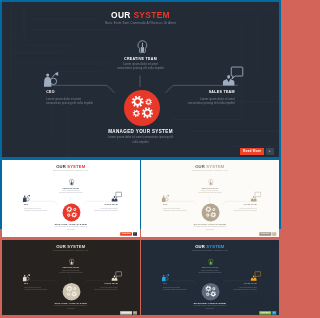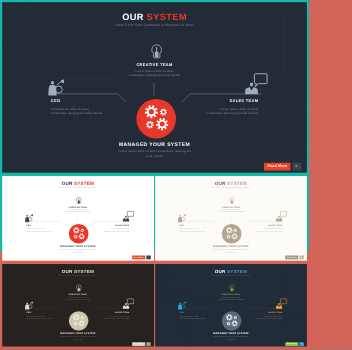--- a/index.html
+++ b/index.html
@@ -1,17 +1,17 @@
 <!DOCTYPE html>
 <html><head>
 <meta charset="utf-8">
 <style>
   html,body{margin:0;padding:0;background:#d2645a;width:281px;height:318px;overflow:hidden;}
   body{font-family:"Liberation Sans",sans-serif;-webkit-font-smoothing:antialiased;}
-  .page{position:relative;width:281px;height:229px;background:#14b8a6;}
+  .page{position:relative;width:281px;height:229px;background:#0369a1;}
   .slide{position:absolute;overflow:hidden;background:var(--bg);}
   .stage{position:absolute;left:0;top:0;width:277px;height:154.5px;transform-origin:0 0;}
 
   .bgpat{position:absolute;left:0;top:0;width:100%;height:100%;}
 
   .h-title{position:absolute;left:0;right:0;top:8.2px;text-align:center;font-size:8.4px;font-weight:bold;letter-spacing:0.35px;}
   .h-title .w{color:var(--title1);}
   .h-title .r{color:var(--title2);}
   .h-sub{position:absolute;left:0;right:0;top:19.4px;text-align:center;font-size:3.05px;color:var(--muted);letter-spacing:0.18px;}
 

